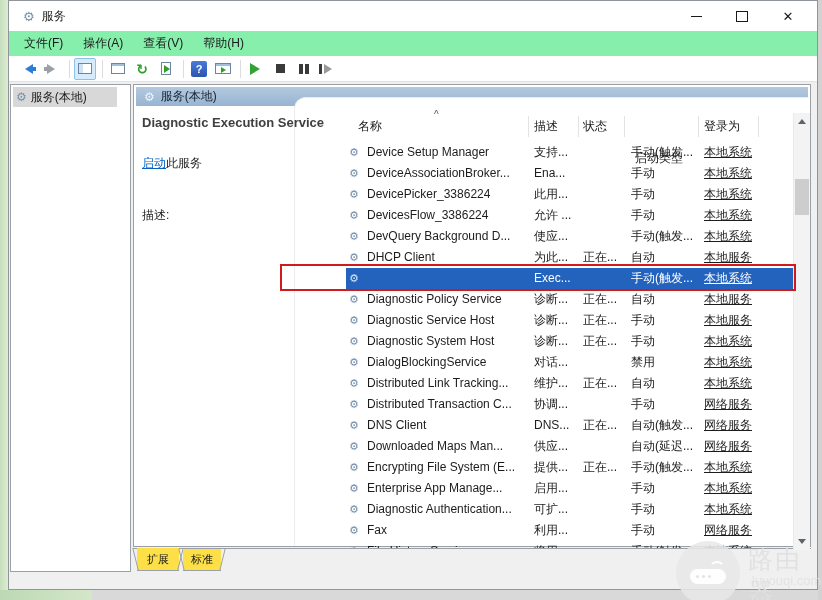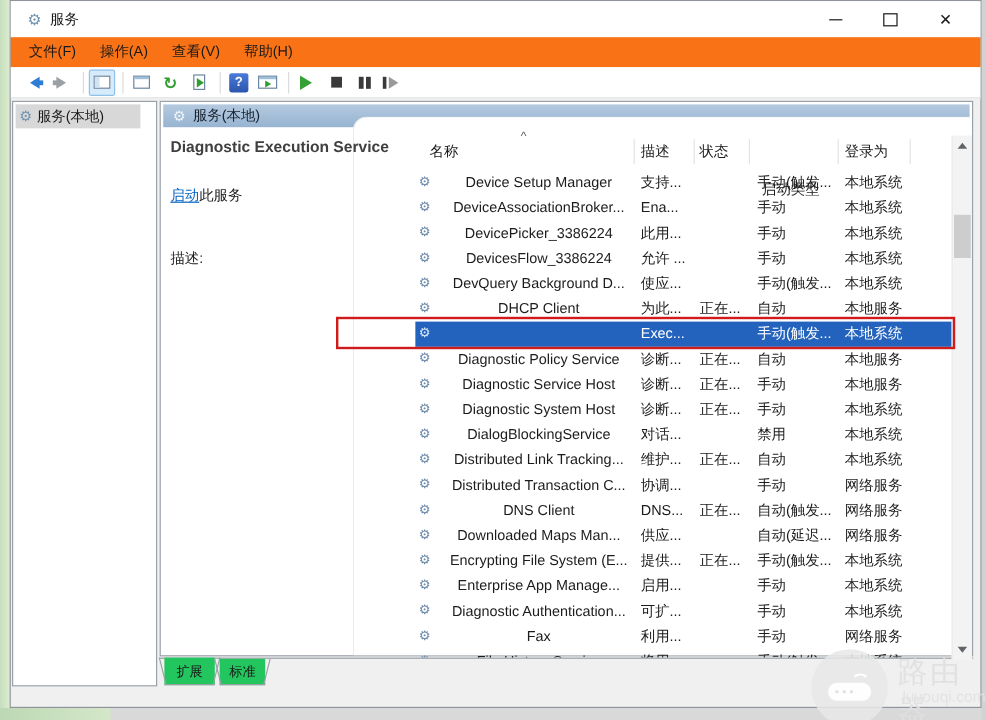--- a/index.html
+++ b/index.html
@@ -15,21 +15,21 @@
   .titlebar{position:absolute;left:0;top:0;right:0;height:30px;background:#ffffff;display:flex;align-items:center;}
   .title-icon{margin-left:14px;font-size:13px;color:#7293ad;line-height:1;}
   .title-text{margin-left:7px;font-size:12px;color:#1a1a1a;}
   .win-controls{position:absolute;right:6px;top:0;height:30px;display:flex;align-items:center;}
   .wc{width:46px;height:30px;display:flex;align-items:center;justify-content:center;cursor:default;}
   .wc-min-glyph{width:11px;height:1px;background:#1a1a1a;}
   .wc-max-glyph{width:10px;height:9px;border:1px solid #1a1a1a;}
   .wc-close-glyph{font-size:13px;color:#1a1a1a;line-height:1;}
 
   
-  .menubar{position:absolute;left:0;top:30px;right:0;height:25px;background:#f97316;display:flex;align-items:center;border-bottom:1px solid #f2f2f2;}
+  .menubar{position:absolute;left:0;top:30px;right:0;height:25px;background:#86efac;display:flex;align-items:center;border-bottom:1px solid #f2f2f2;}
   .menu-item{padding:0 9px;font-size:12px;color:#1a1a1a;margin-left:2px;}
   .menu-item:first-child{margin-left:6px;}
 
   
   .toolbar{position:absolute;left:0;top:55px;right:0;height:26px;background:#ffffff;border-bottom:1px solid #e2e2e2;display:flex;align-items:center;padding-left:8px;box-sizing:border-box;}
   .tbi{width:22px;height:22px;display:flex;align-items:center;justify-content:center;margin-right:2px;position:relative;}
   .tb-sep{width:1px;height:18px;background:#dcdcdc;margin:0 4px;}
   .arrow-bar{position:relative;width:8px;height:4px;}
   .arrow-bar.left{background:#2e7dd4;margin-left:8px;}
   .arrow-bar.left::before{content:"";position:absolute;left:-8px;top:-3px;border:5px solid transparent;border-right:8px solid #2e7dd4;}
@@ -78,42 +78,42 @@
   
   .col-head{position:absolute;top:30px;height:22px;line-height:22px;font-size:12px;color:#1a1a1a;z-index:3;white-space:nowrap;}
   .sort-caret{position:absolute;left:300px;top:24px;font-size:10px;color:#555;z-index:3;}
   .col-sep{position:absolute;top:31px;height:21px;width:1px;background:#e3e3e3;z-index:3;}
 
   
   .rows{position:absolute;left:212px;top:57px;width:448px;height:406px;overflow:hidden;z-index:3;}
   .svc-row{position:relative;height:21px;white-space:nowrap;}
   .svc-row .gear{position:absolute;left:3px;top:0;line-height:21px;font-size:11px;color:#6f8cab;}
   .svc-row .cell{position:absolute;top:0;line-height:21px;font-size:12px;color:#1c1c1c;overflow:hidden;}
-  .svc-row .c-name{left:21px;width:164px;text-align:center;}
+  .svc-row .c-name{left:21px;width:164px;}
   .svc-row .c-desc{left:188px;width:46px;}
   .svc-row .c-status{left:237px;width:45px;}
   .svc-row .c-startup{left:285px;width:70px;}
-  .svc-row .c-logon{left:358px;width:86px;}
+  .svc-row .c-logon{left:358px;width:86px;text-decoration:underline;}
   .svc-row.selected{background:#2363be;}
   .svc-row.selected .cell{color:#fff;}
   .svc-row.selected .gear{color:#d7e5f6;}
   .red-box{position:absolute;left:146px;top:179px;width:516px;height:27px;border:2px solid #cf1b1b;box-sizing:border-box;z-index:6;pointer-events:none;}
 
   
   .vscroll{position:absolute;left:659px;top:28px;width:16px;height:437px;background:#f3f3f3;border-left:1px solid #eaeaea;z-index:4;}
   .sb-btn{position:absolute;left:0;width:16px;height:16px;display:flex;align-items:center;justify-content:center;}
   .sb-up{top:0;}
   .sb-down{bottom:0;}
   .tri-up{width:0;height:0;border:4px solid transparent;border-bottom:5px solid #606469;margin-top:-3px;}
   .tri-down{width:0;height:0;border:4px solid transparent;border-top:5px solid #606469;margin-bottom:-3px;}
   .sb-thumb{position:absolute;left:1px;top:66px;width:14px;height:36px;background:#cdcdcd;}
 
   
   .tab-line{position:absolute;left:124px;top:547px;width:678px;height:1px;background:#9aa0a6;}
-  .tab{position:absolute;height:21px;background:#22c55e;border-bottom:1px solid #9aa0a6;display:flex;align-items:center;justify-content:center;font-size:11px;color:#1a1a1a;z-index:2;}
+  .tab{position:absolute;height:21px;background:#fde047;border-bottom:1px solid #9aa0a6;display:flex;align-items:center;justify-content:center;font-size:11px;color:#1a1a1a;z-index:2;}
   .tab::before{content:"";position:absolute;left:-2px;top:0;width:1px;height:100%;background:#9aa0a6;transform:skewX(14deg);}
   .tab::after{content:"";position:absolute;right:-2px;top:0;width:1px;height:100%;background:#9aa0a6;transform:skewX(-14deg);}
   .tab-active{left:128px;top:547px;width:42px;height:22px;}
   .tab-inactive{left:174px;top:548px;width:38px;}
 
   
   .wm{position:absolute;z-index:50;pointer-events:none;}
   .wm-circle{left:676px;top:541px;width:64px;height:64px;border-radius:50%;background:rgba(232,232,232,0.85);}
   .wm-router{position:absolute;left:14px;top:28px;width:36px;height:15px;border-radius:8px;background:rgba(255,255,255,0.95);}
   .wm-router::before{content:"";position:absolute;left:19px;top:-8px;width:12px;height:12px;border:2px solid rgba(255,255,255,0.95);border-color:rgba(255,255,255,0.95) transparent transparent transparent;border-radius:50%;}

